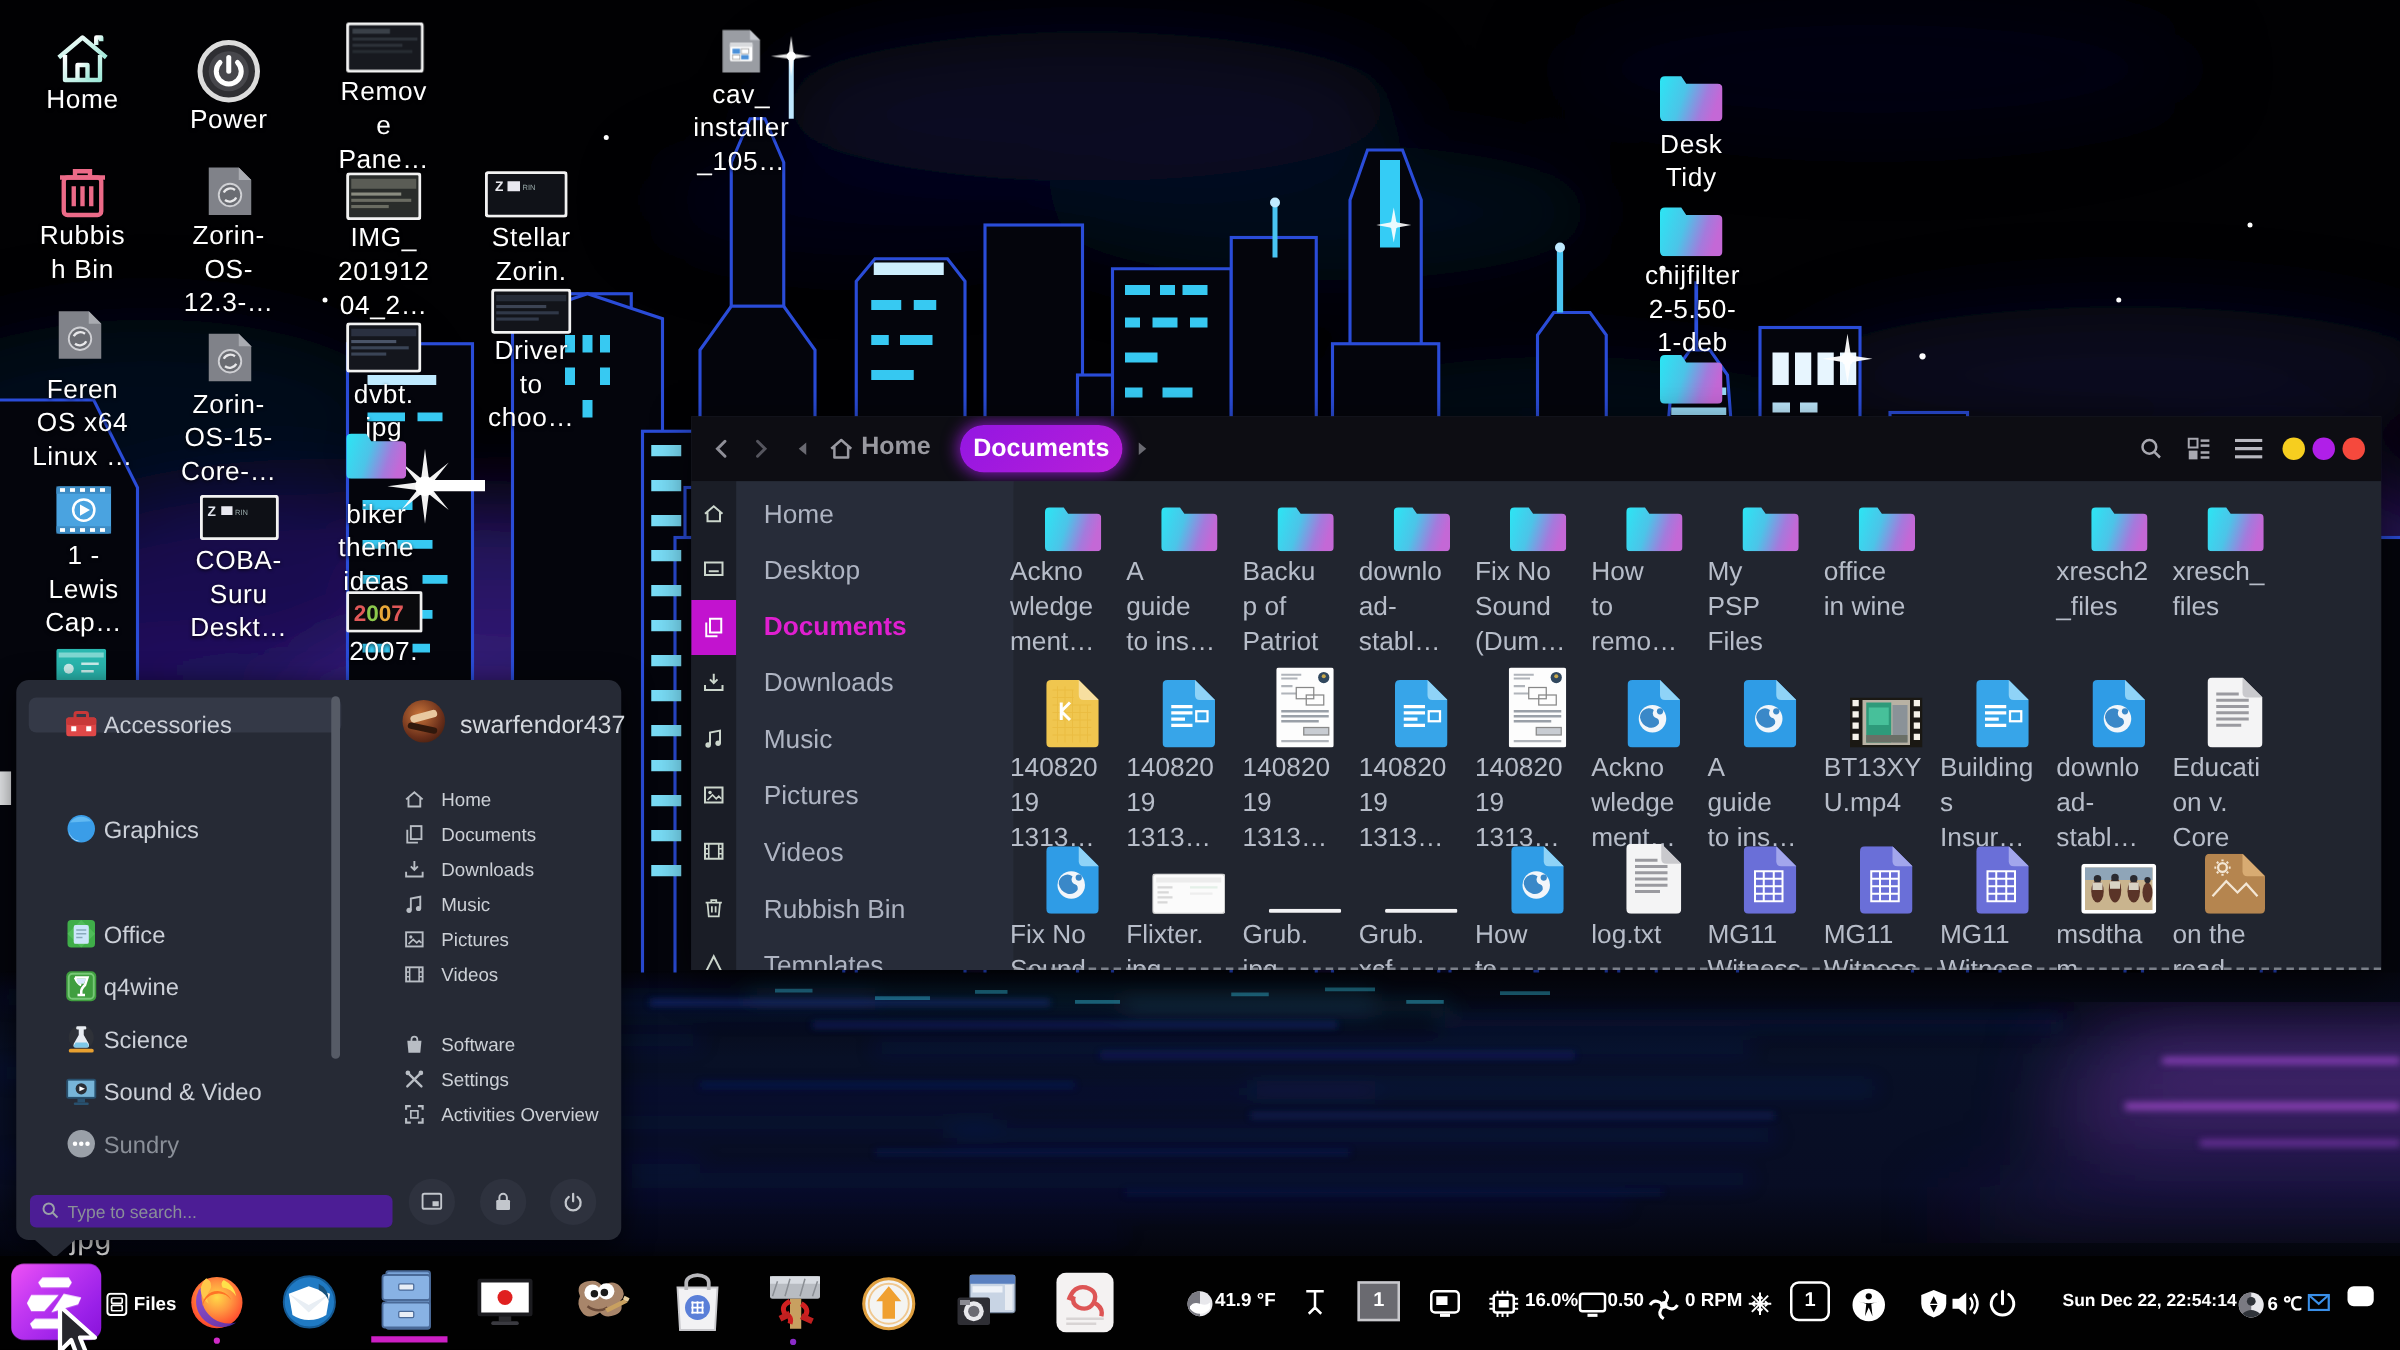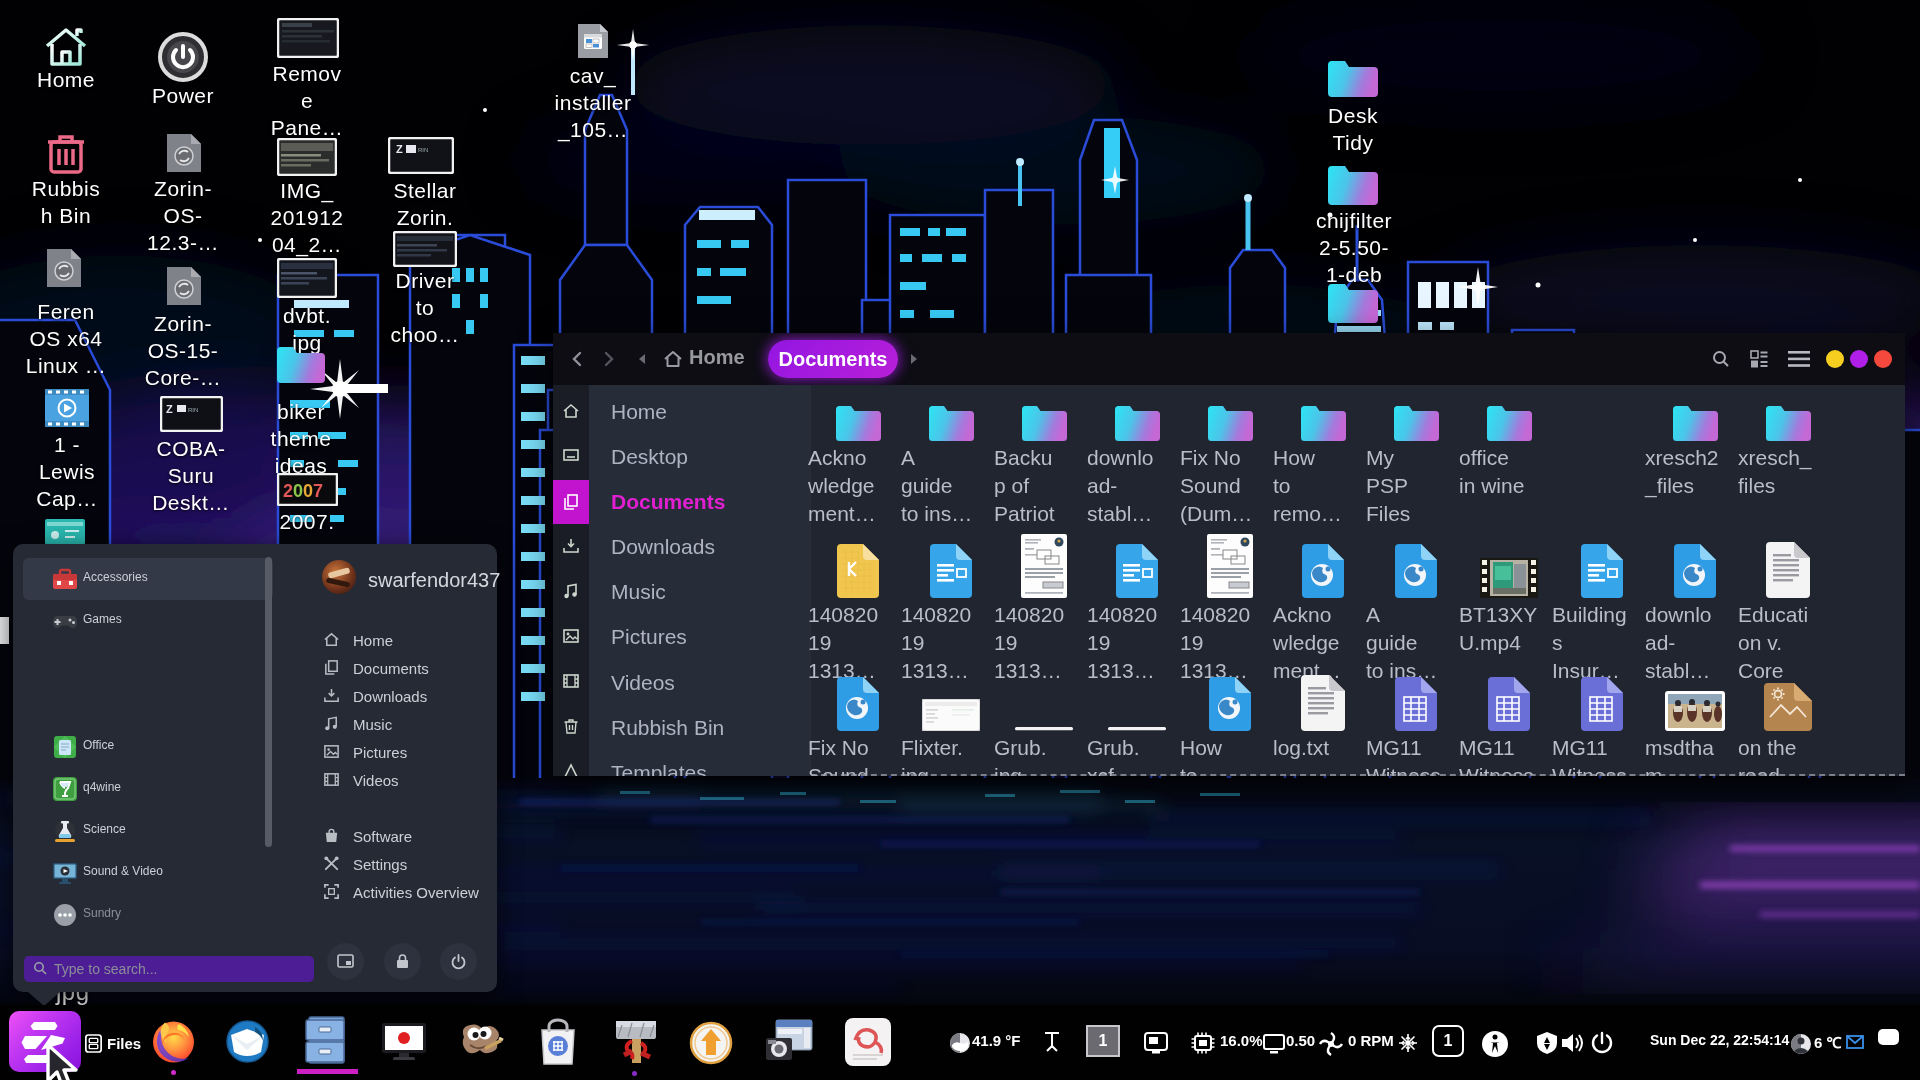--- a/index.html
+++ b/index.html
@@ -12,21 +12,21 @@
 #istrip{position:absolute;left:0;top:52px;width:36px;height:391px;background:#1a1d26;}
 #sbar{position:absolute;left:36px;top:52px;width:222px;height:391px;background:#272c39;}
 #content{position:absolute;left:258px;top:52px;width:1094px;height:391px;background:#21252f;}
 .srow{position:absolute;left:22px;color:#aeb4c2;font-size:21px;white-space:nowrap;}
 .fi{position:absolute;width:100px;color:#b7bdc9;font-size:21px;line-height:28px;}
 .fi svg{display:block;margin:0 auto;}
 .fi .ic{display:flex;align-items:flex-end;justify-content:center;}
 .flab{margin-top:3px;}
 
 #menu{position:absolute;left:13px;top:544px;width:484px;height:448px;background:#262a35;border-radius:10px;box-shadow:0 6px 24px rgba(0,0,0,.7);}
-#menu .cat{position:absolute;left:10px;width:250px;height:42px;color:#ccd0d8;font-size:12px;}
+#menu .cat{position:absolute;left:10px;width:250px;height:28px;color:#ccd0d8;font-size:19px;}
 #menu .cat span{position:absolute;left:60px;top:12px;}
 #menu .cat .ci{position:absolute;left:28px;top:7px;width:28px;height:28px;}
 
 #bar{position:absolute;left:0;top:1005px;width:1920px;height:75px;background:#010101;}
 .tray{color:#fff;font-size:15px;font-weight:bold;position:absolute;top:27px;white-space:nowrap;}
 .ml{position:absolute;left:310px;height:20px;color:#ccd0d6;font-size:15px;}
 .ml .mi{position:absolute;left:0;top:0;width:17px;height:17px;}
 .ml span{position:absolute;left:30px;top:1px;white-space:nowrap;}
 .mcirc{position:absolute;top:399px;width:37px;height:37px;border-radius:50%;background:#2e323e;display:flex;align-items:center;justify-content:center;}
 </style></head>
@@ -1024,31 +1024,27 @@
 <div class="cat" style="top:14px;border-radius:6px;background:#343947">
         <svg class="ci" viewBox="0 0 28 28">
           <rect x="2" y="9" width="24" height="15" rx="2" fill="#e04848"></rect>
           <rect x="2" y="9" width="24" height="6" rx="2" fill="#c83838"></rect>
           <rect x="9" y="5" width="10" height="5" rx="1.5" fill="none" stroke="#c83838" stroke-width="2.4"></rect>
           <rect x="6" y="16" width="4" height="4" fill="#fff"></rect>
           <rect x="18" y="16" width="4" height="4" fill="#fff"></rect>
         </svg>
         <span>Accessories</span>
       </div>
-<div class="cat" style="top:56px">
+<div class="cat" style="top:98px">
         <svg class="ci" viewBox="0 0 28 28">
-          <path d="M6 9 H22 Q26 9 26 15 Q26 21 22 21 Q19 21 17.5 18.5 H10.5 Q9 21 6 21 Q2 21 2 15 Q2 9 6 9 Z" fill="#3a3d44"></path>
-          <g fill="#c8cbd2">
-            <rect x="5.5" y="12" width="2" height="6"></rect>
-            <rect x="3.5" y="14" width="6" height="2"></rect>
-            <circle cx="19" cy="13" r="1.5"></circle>
-            <circle cx="22.5" cy="15.5" r="1.5"></circle>
-          </g>
-        </svg>
-        <span>Games</span>
+          <circle cx="14" cy="14" r="11" fill="#3a9de8"></circle>
+          <path d="M4 16 a11 11 0 0 0 9 8 a9 9 0 0 1 -9 -8 Z" fill="#d8ecfa"></path>
+          <path d="M5 9 a11 11 0 0 1 17 -1 Z" fill="#6cc0f4" opacity=".8"></path>
+        </svg>
+        <span>Graphics</span>
       </div>
 <div class="cat" style="top:182px">
         <svg class="ci" viewBox="0 0 28 28">
           <rect x="3" y="3" width="22" height="22" rx="3" fill="#3fae49"></rect>
           <path d="M3 14 L14 3 L25 14 L14 25 Z" fill="#57c261" opacity=".7"></path>
           <rect x="8" y="7" width="12" height="15" rx="1.5" fill="#fff"></rect>
           <rect x="8" y="7" width="12" height="15" rx="1.5" fill="#2f9ce6" opacity=".25"></rect>
           <path d="M10 11 H18 M10 14 H18 M10 17 H15" stroke="#8ab" stroke-width="1.2"></path>
         </svg>
         <span>Office</span>

